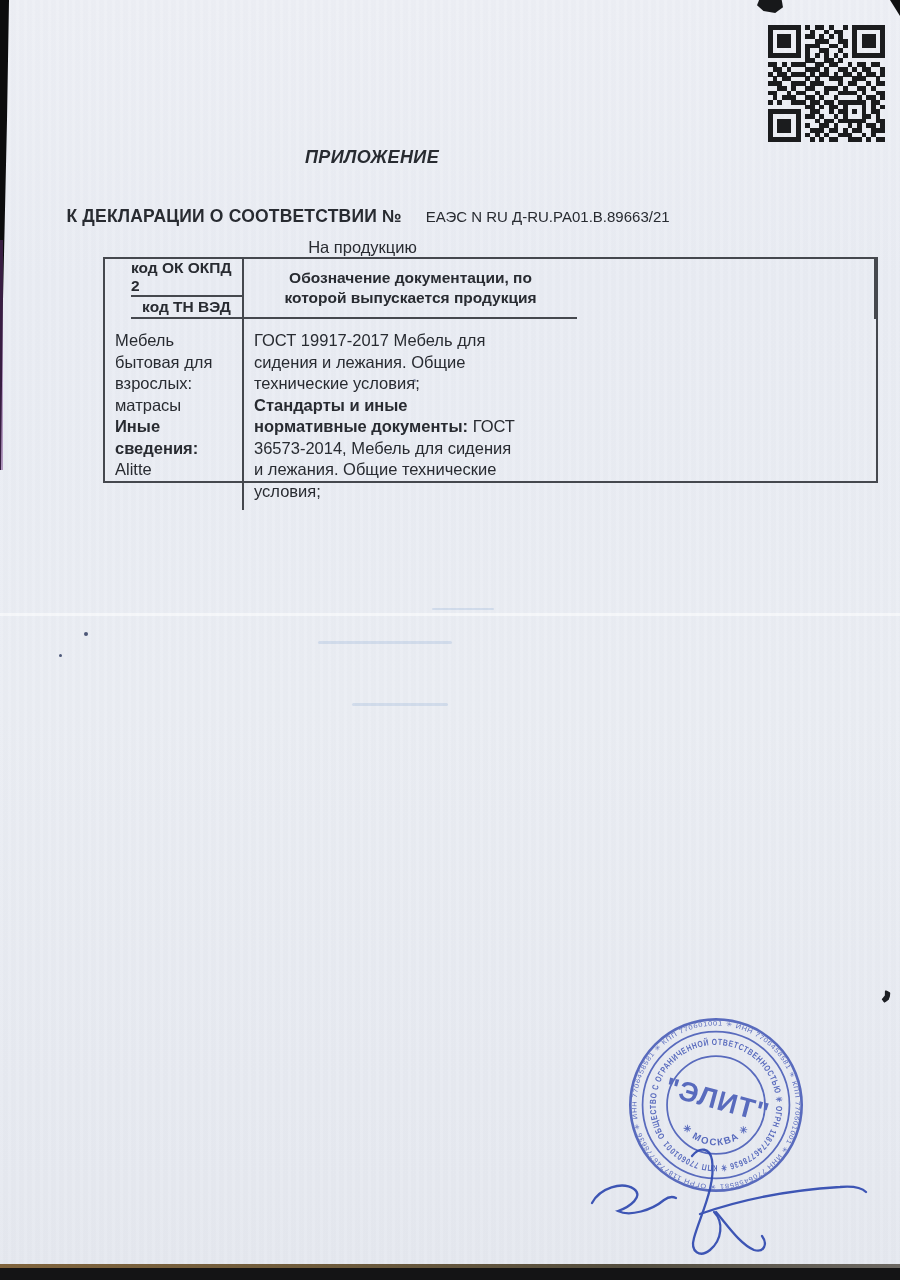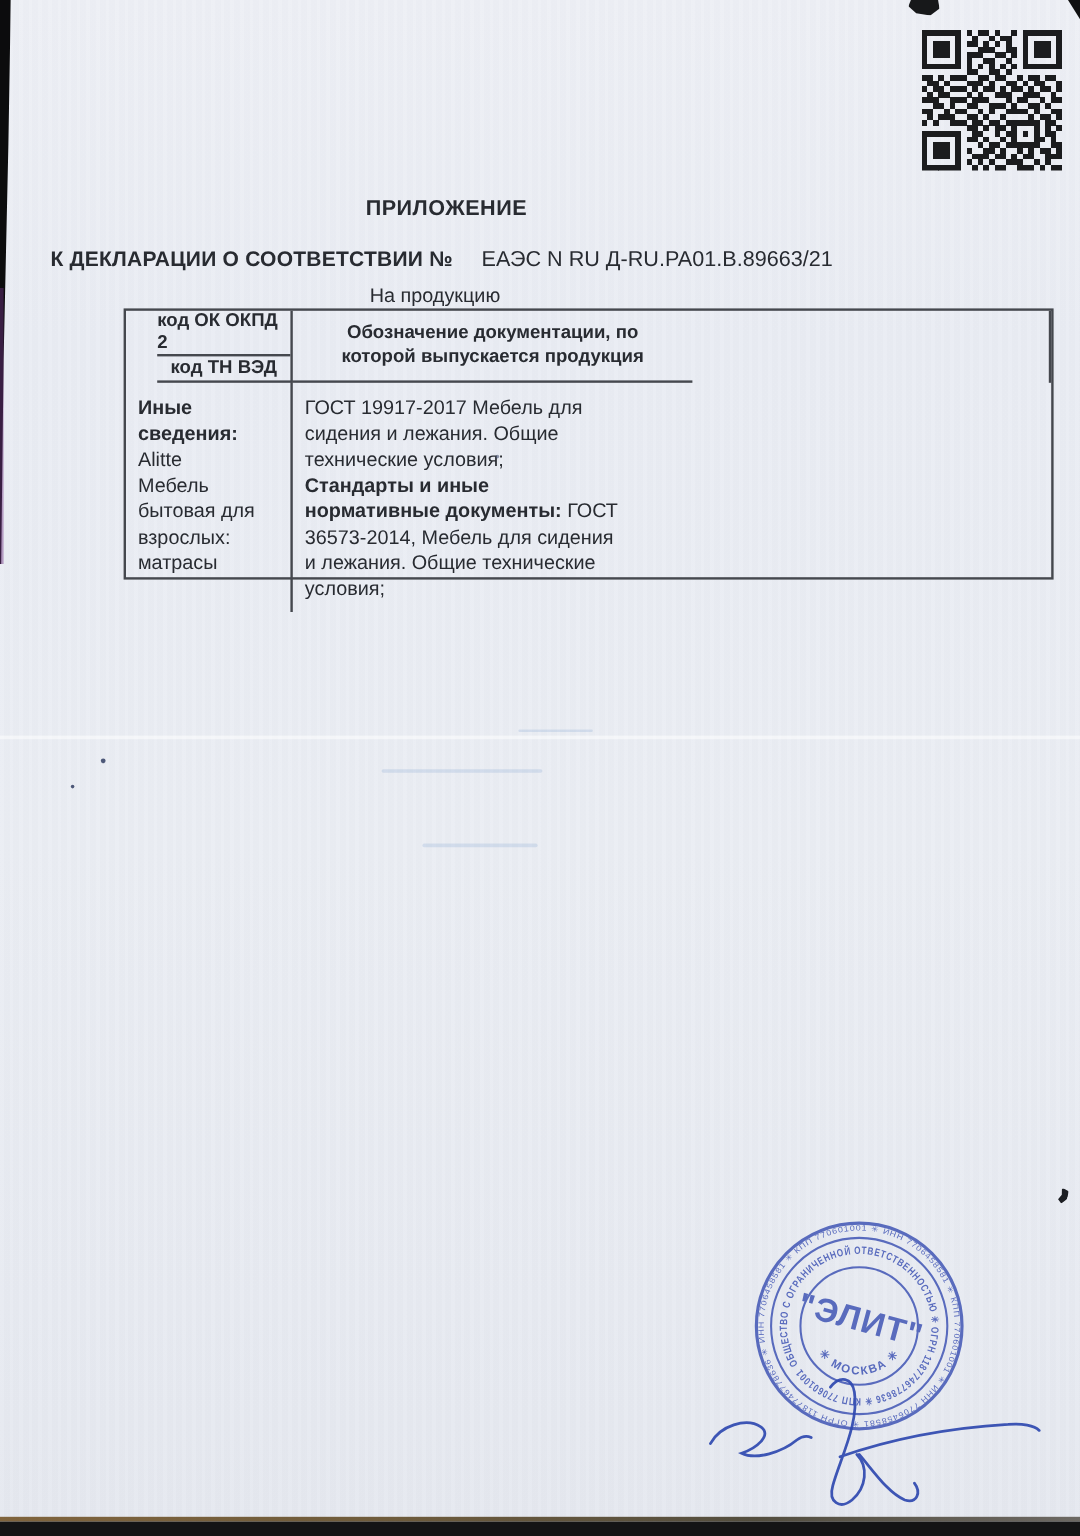--- a/index.html
+++ b/index.html
@@ -19,24 +19,24 @@
   #edge-left-tint{left:0;top:240px;width:3px;height:230px;background:rgba(110,50,130,.45);}
   #edge-bottom{left:0;top:1268px;width:900px;height:12px;background:#141415;}
   #edge-bottom-line{left:0;top:1264px;width:900px;height:4px;
     background:linear-gradient(90deg,#6e4d1e 0%,#5a431c 35%,#3a3320 70%,#57524a 100%);opacity:.85;}
   #edge-top-right{right:0;top:0;width:10px;height:16px;background:#101011;
     clip-path:polygon(100% 0,0 0,100% 100%);}
   #top-blob{left:757px;top:0;width:26px;height:13px;background:#17181a;
     clip-path:polygon(8% 0,95% 0,100% 55%,70% 100%,25% 85%,0 40%);}
 
   
-  #title{left:0;top:163px;width:744px;text-align:center;font-size:18px;font-weight:bold;letter-spacing:.4px;}
+  #title{left:0;top:147px;width:744px;text-align:center;font-size:18px;font-weight:bold;letter-spacing:.4px;font-style:italic;}
   #decl-line{left:0;top:206px;width:736px;display:flex;justify-content:center;align-items:baseline;gap:24px;}
   #decl-label{font-size:17.5px;font-weight:bold;letter-spacing:.2px;}
-  #decl-number{font-size:18px;}
+  #decl-number{font-size:15px;}
   #product-caption{left:0;top:238px;width:725px;text-align:center;font-size:16.5px;}
 
   
   #doc-table{left:103px;top:257px;width:775px;height:226px;border:2px solid #45484e;
     display:grid;grid-template-columns:139px 333px 1fr;grid-template-rows:60px 1fr;box-sizing:border-box;}
   .th{border-right:2px solid #45484e;border-bottom:2px solid #45484e;
     display:flex;align-items:center;justify-content:center;text-align:center;
     font-weight:bold;font-size:15.5px;line-height:20px;}
   .th.last{border-right:none;}
   #th-codes{display:flex;flex-direction:column;padding:0;border-right:2px solid #45484e;border-bottom:2px solid #45484e;margin-left:26px;}
@@ -425,25 +425,25 @@
     <div id="th-codes">
       <div class="sub">код ОК ОКПД 2</div>
       <div class="sub">код ТН ВЭД</div>
     </div>
     <div class="th last">
       <div style="max-width:262px">Обозначение документации, по которой выпускается продукция</div>
     </div>
 
     <div class="td"></div>
     <div class="td">
+      <div class="wrap270">Мебель бытовая для взрослых: матрасы</div>
       <div class="wrap270">
         <b>Иные сведения:</b>
         <span>Alitte</span>
       </div>
-      <div class="wrap270">Мебель бытовая для взрослых: матрасы</div>
     </div>
     <div class="td last">
       <div class="wrap265">ГОСТ 19917-2017 Мебель для сидения и лежания. Общие технические условия;</div>
       <div class="wrap265">
         <b>Стандарты и иные нормативные документы:</b>
         <span>ГОСТ 36573-2014, Мебель для сидения и лежания. Общие технические условия;</span>
       </div>
     </div>
   </div>
 

